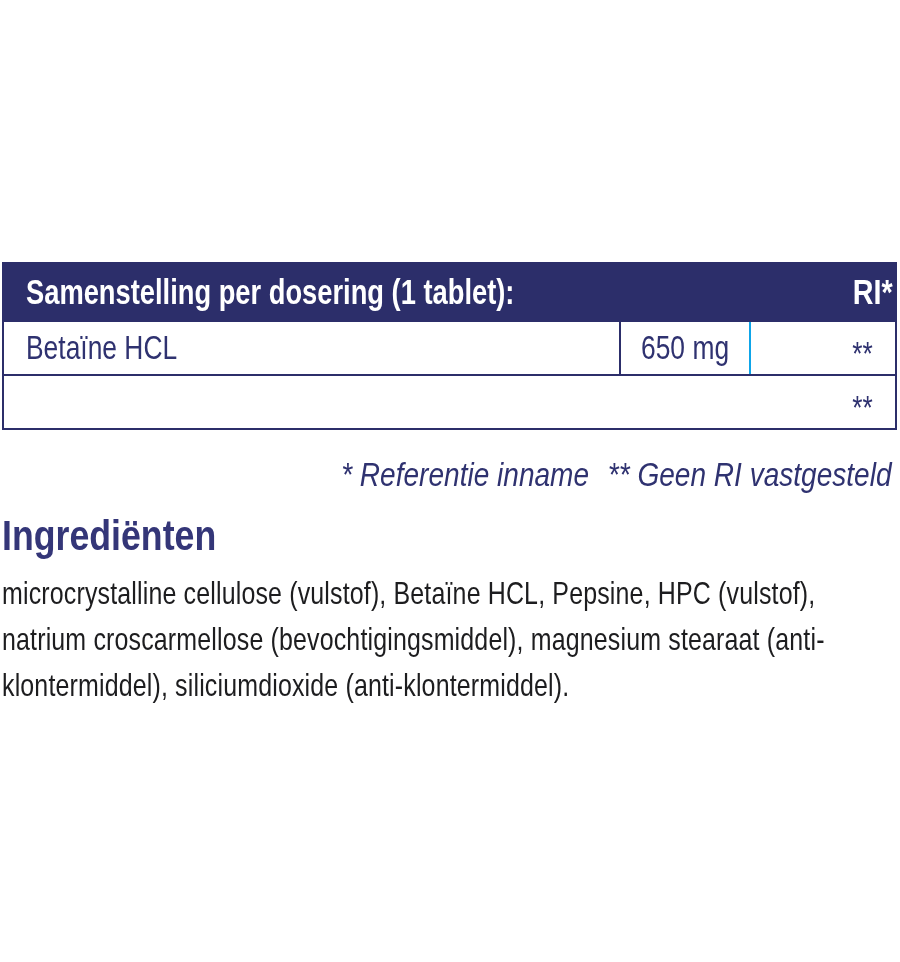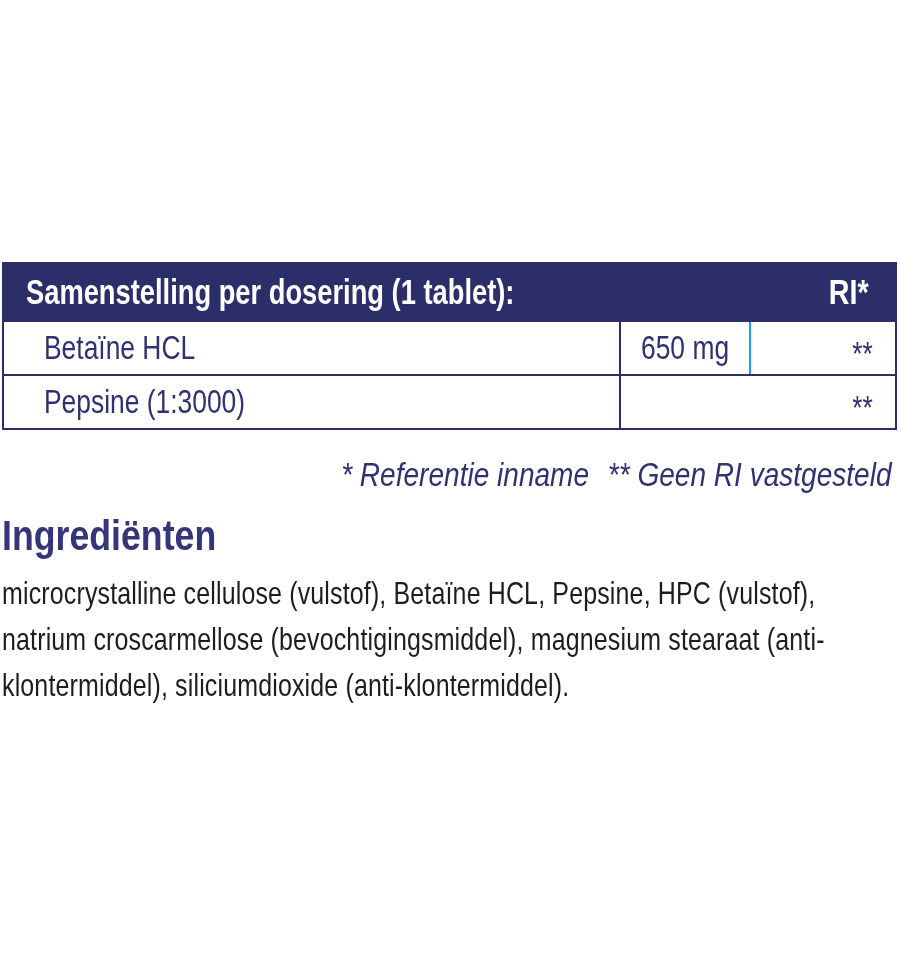--- a/index.html
+++ b/index.html
@@ -23,21 +23,21 @@
     top: 262px;
     width: 895px;
   }
   .thead {
     height: 60px;
     background: #2c2e6a;
     color: #ffffff;
     display: flex;
     align-items: center;
     justify-content: space-between;
-    padding: 0 28px 0 24px;
+    padding: 0 4px 0 24px;
   }
   .thead .title {
     font-size: 35px;
     font-weight: bold;
     white-space: nowrap;
     display: inline-block;
     transform: scaleX(0.78);
     transform-origin: 0 50%;
   }
   .thead .ri {
@@ -53,21 +53,21 @@
     height: 54px;
     border: 2px solid #2c2e6a;
     border-top: none;
     background: #ffffff;
     color: #2f3270;
     font-size: 33px;
   }
   .cell { display: flex; align-items: center; }
   .c-name {
     flex: 0 0 617px;
-    padding-left: 40px;
+    padding-left: 22px;
     border-right: 2px solid #2c2e6a;
   }
   .c-amount {
     flex: 0 0 130px;
     justify-content: center;
     border-right: 2px solid #0ea5e9;
   }
   .c-ri {
     flex: 1 1 auto;
     justify-content: flex-end;
@@ -136,23 +136,20 @@
       </div>
       <div class="cell c-amount">
         <span class="cz-c">650 mg</span>
       </div>
       <div class="cell c-ri">
         <span class="cz-r stars">**</span>
       </div>
     </div>
 
     <div class="trow">
-      <div class="cell c-name">
-        <span class="cz-l">Pepsine (1:3000)</span>
-      </div>
       <div class="cell c-ri">
         <span class="cz-r stars">**</span>
       </div>
     </div>
 
   </div>
 
   <div class="footnote">
     <span class="fn1">* Referentie inname</span><span class="fn2">** Geen RI vastgesteld</span>
   </div>

